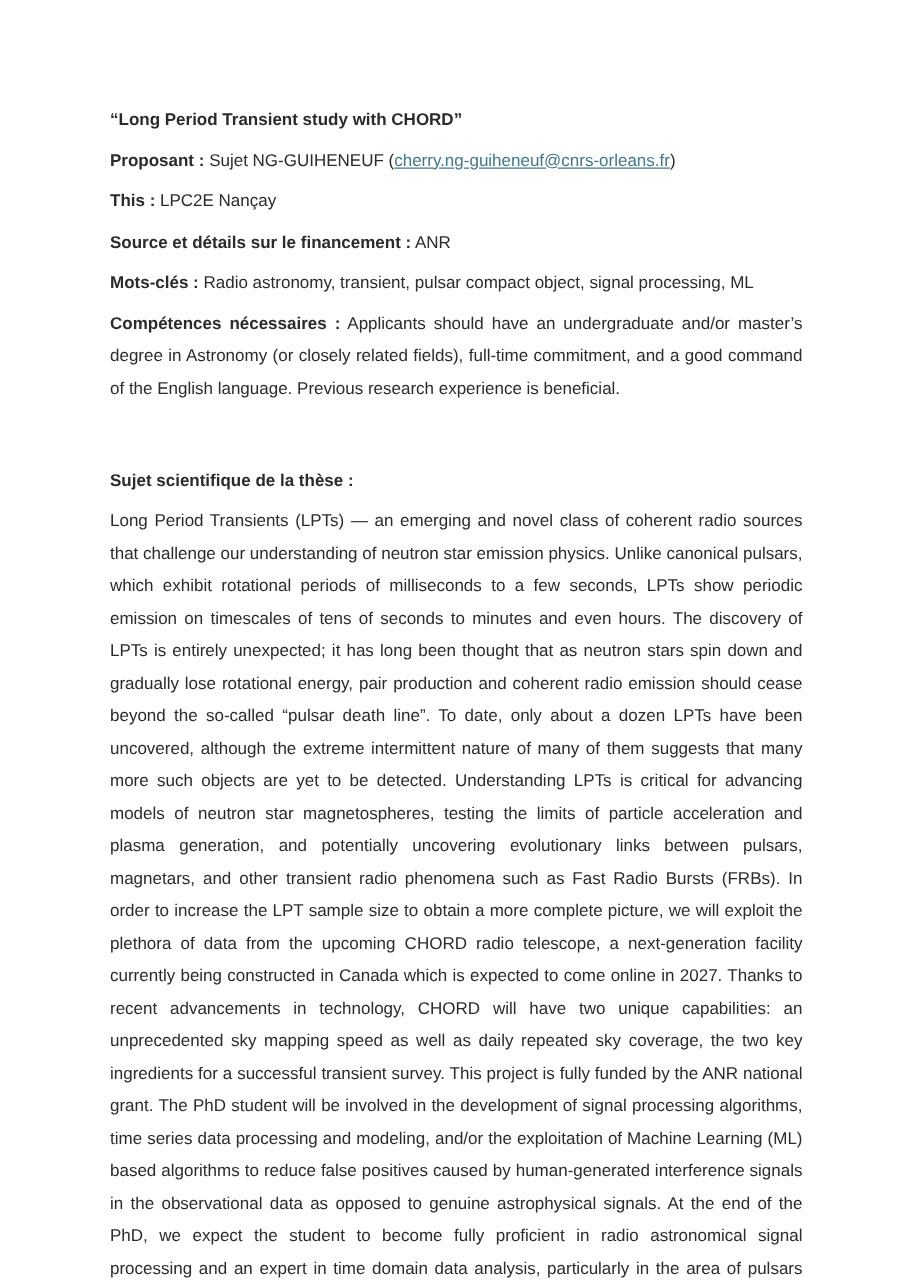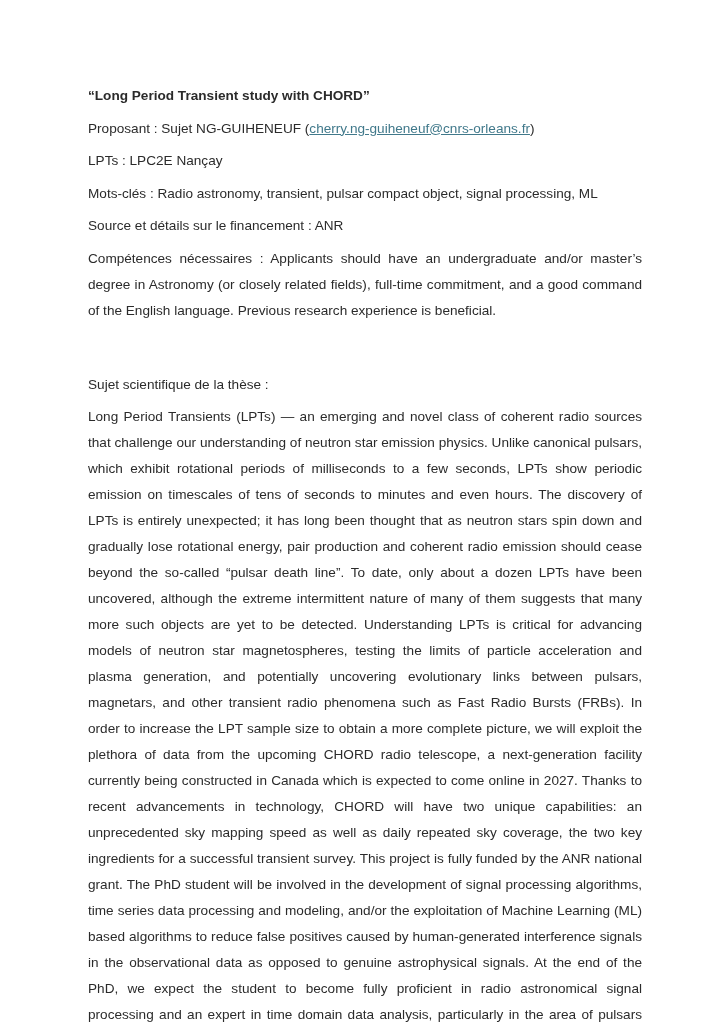--- a/index.html
+++ b/index.html
@@ -27,61 +27,61 @@
     line-height: 26px;
   }
   .field {
     margin-bottom: 6.5px;
   }
   .title {
     font-weight: bold;
     margin-bottom: 6.5px;
   }
   b, .label {
-    font-weight: normal;
+    font-weight: bold;
   }
   .justify {
     text-align: justify;
   }
   .email-link {
     color: #41798b;
     text-decoration: underline;
     cursor: pointer;
     text-align: right;
   }
   .section-heading {
-    font-weight: normal;
+    font-weight: bold;
     margin-top: 48px;
     margin-bottom: 6.5px;
   }
   .body-text {
     text-align: justify;
   }
 </style>
 </head>
 <body>
 
 <div class="page">
 
   <p class="title">“Long Period Transient study with CHORD”</p>
 
   <p class="field">
     <b>Proposant :</b><span> Sujet NG-GUIHENEUF (</span><a class="email-link">cherry.ng-guiheneuf@cnrs-orleans.fr</a><span>)</span>
   </p>
 
   <p class="field">
-    <b>LPTs :</b><span> LPC2E Nançay</span>
+    <b>This :</b><span> LPC2E Nançay</span>
+  </p>
+
+  <p class="field">
+    <b>Source et détails sur le financement :</b><span> ANR</span>
   </p>
 
   <p class="field">
     <b>Mots-clés :</b><span> Radio astronomy, transient, pulsar compact object, signal processing, ML</span>
-  </p>
-
-  <p class="field">
-    <b>Source et détails sur le financement :</b><span> ANR</span>
   </p>
 
   <p class="field justify">
     <b>Compétences nécessaires :</b><span> Applicants should have an undergraduate and/or master’s degree in Astronomy (or closely related fields), full-time commitment, and a good command of the English language. Previous research experience is beneficial.</span>
   </p>
 
   <p class="section-heading">Sujet scientifique de la thèse :</p>
 
   <p class="body-text">Long Period Transients (LPTs) — an emerging and novel class of coherent radio sources that challenge our understanding of neutron star emission physics. Unlike canonical pulsars, which exhibit rotational periods of milliseconds to a few seconds, LPTs show periodic emission on timescales of tens of seconds to minutes and even hours. The discovery of LPTs is entirely unexpected; it has long been thought that as neutron stars spin down and gradually lose rotational energy, pair production and coherent radio emission should cease beyond the so-called “pulsar death line”. To date, only about a dozen LPTs have been uncovered, although the extreme intermittent nature of many of them suggests that many more such objects are yet to be detected. Understanding LPTs is critical for advancing models of neutron star magnetospheres, testing the limits of particle acceleration and plasma generation, and potentially uncovering evolutionary links between pulsars, magnetars, and other transient radio phenomena such as Fast Radio Bursts (FRBs). In order to increase the LPT sample size to obtain a more complete picture, we will exploit the plethora of data from the upcoming CHORD radio telescope, a next-generation facility currently being constructed in Canada which is expected to come online in 2027. Thanks to recent advancements in technology, CHORD will have two unique capabilities: an unprecedented sky mapping speed as well as daily repeated sky coverage, the two key ingredients for a successful transient survey. This project is fully funded by the ANR national grant. The PhD student will be involved in the development of signal processing algorithms, time series data processing and modeling, and/or the exploitation of Machine Learning (ML) based algorithms to reduce false positives caused by human-generated interference signals in the observational data as opposed to genuine astrophysical signals. At the end of the PhD, we expect the student to become fully proficient in radio astronomical signal processing and an expert in time domain data analysis, particularly in the area of pulsars and fast transients. The candidate will also take the lead on conducting a follow-up study of pulsar discoveries using the Nançay Radio Telescope (NRT) and the NenuFAR telescope at the Nançay Radio Astronomical</p>
 

